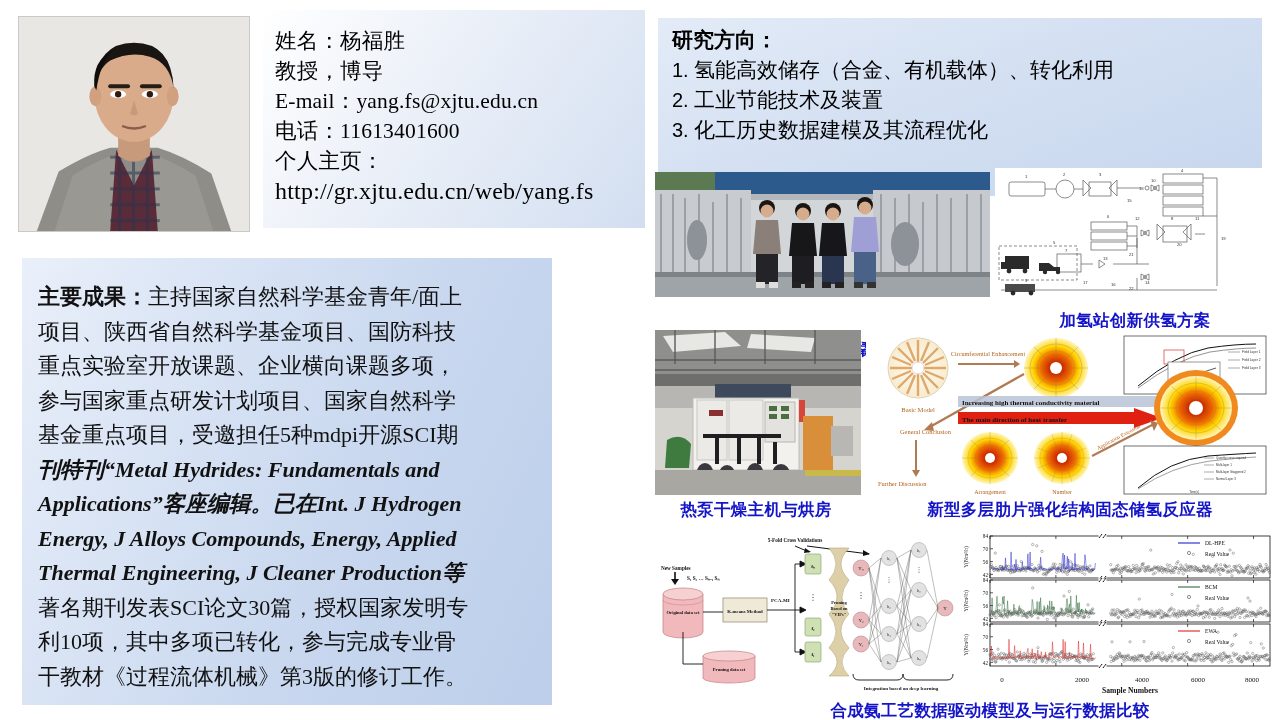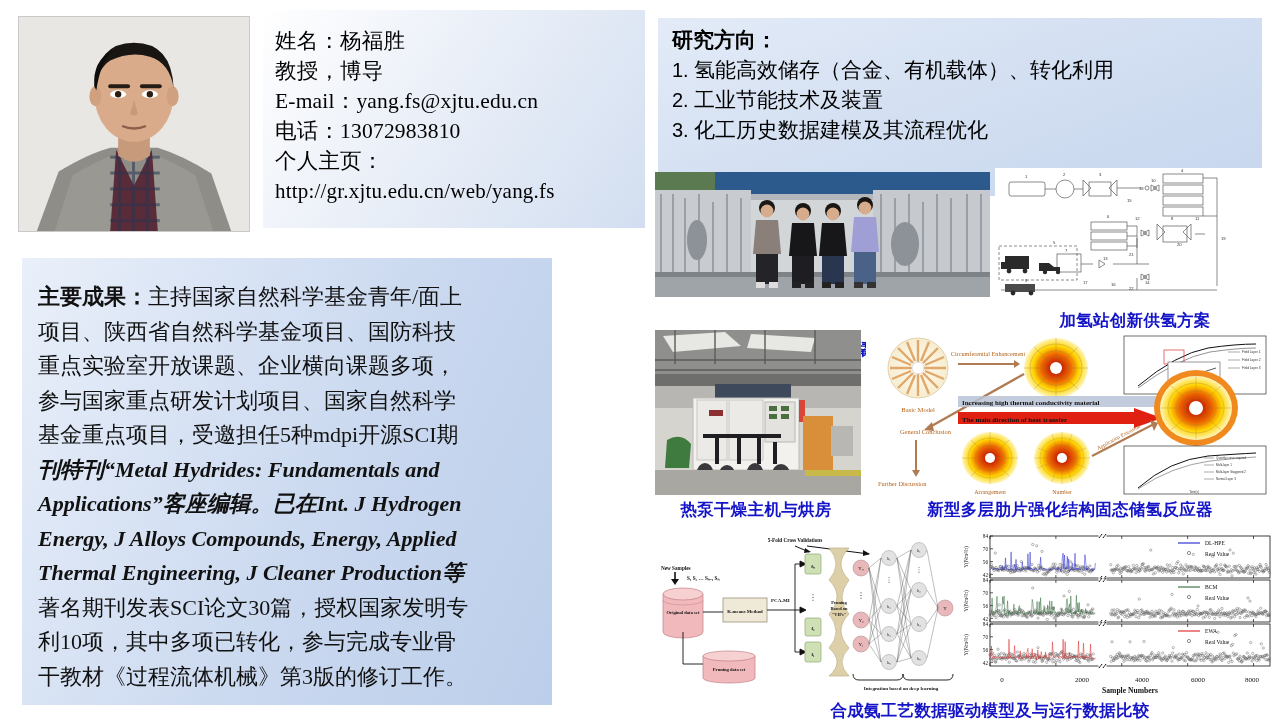--- a/index.html
+++ b/index.html
@@ -20,21 +20,21 @@
   
   .info-box {
     position: absolute; left: 263px; top: 10px; width: 382px; height: 218px;
     background: linear-gradient(125deg, #ffffff 0%, #eef2f9 35%, #dde6f4 75%, #d2def0 100%);
     padding: 16px 16px 0 12px;
   }
   .info-line {
     font-size: 21.5px; line-height: 30px; color: #000;
     white-space: nowrap; letter-spacing: .2px;
   }
-  .info-line.url { font-size: 21px; }
+  .info-line.url { font-size: 24px; }
 
   
   .research-box {
     position: absolute; left: 658px; top: 18px; width: 604px; height: 178px;
     background: linear-gradient(160deg, #e3ebf7 0%, #d4e0f2 45%, #c6d6ee 100%);
     padding: 8px 0 0 14px;
   }
   .research-title { font-size: 21px; font-weight: bold; line-height: 29px; color:#000; }
   .research-item {
     font-size: 21px; line-height: 30px; color:#000; white-space: nowrap;
@@ -127,21 +127,21 @@
       <path d="M116 84 L112 98 Q116 101 120 98 Z" fill="#c79a7c"></path>
 
       <path d="M104 110 Q116 115 128 110" stroke="#8d5c4a" stroke-width="2.4" fill="none"></path>
     </svg>
   </div>
 
   <div class="info-box">
     <div class="info-line">姓名：杨福胜</div>
     <div class="info-line">教授，博导</div>
     <div class="info-line">E-mail：yang.fs@xjtu.edu.cn</div>
-    <div class="info-line">电话：13072983810</div>
+    <div class="info-line">电话：11613401600</div>
     <div class="info-line">个人主页：</div>
     <div class="info-line url">http://gr.xjtu.edu.cn/web/yang.fs</div>
   </div>
 
   <div class="research-box">
     <div class="research-title">研究方向：</div>
     <div class="research-item">
       <span class="num">1.</span>
       <span>氢能高效储存（合金、有机载体）、转化利用</span>
     </div>

